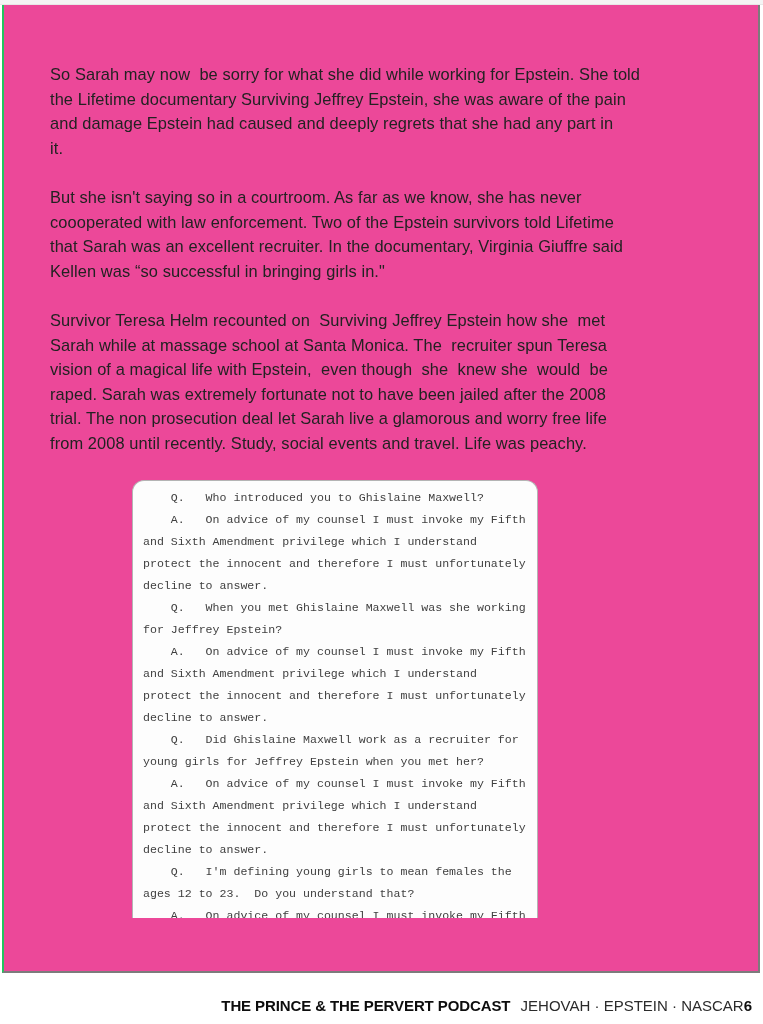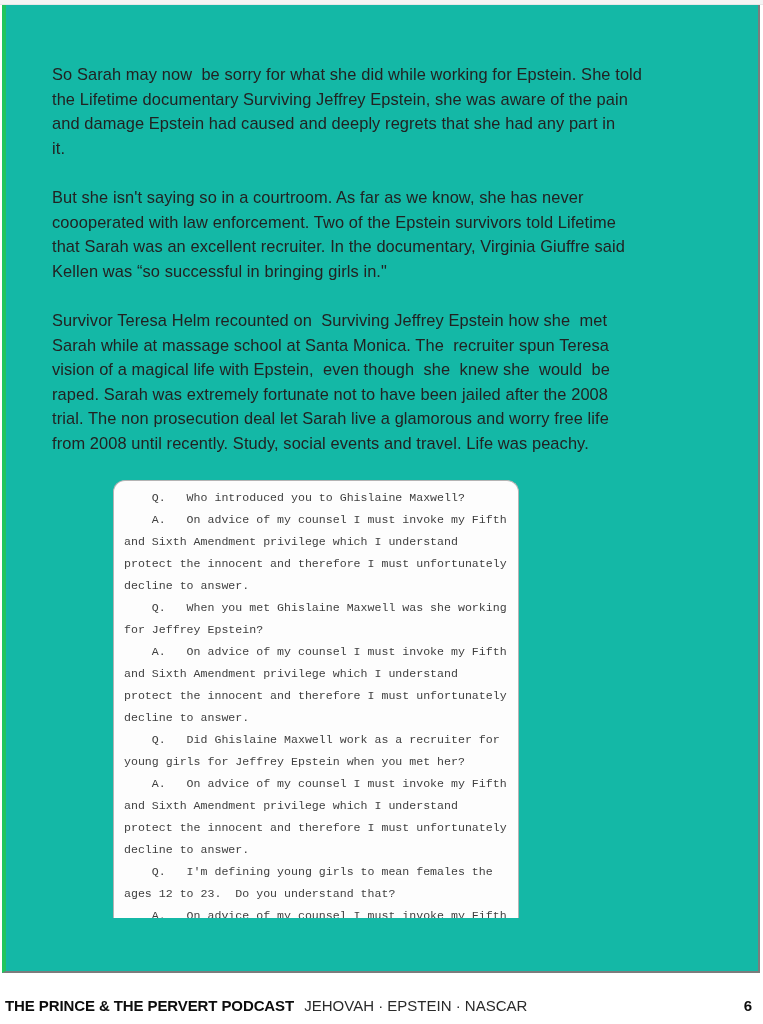--- a/index.html
+++ b/index.html
@@ -17,38 +17,38 @@
     width: 763px; height: 5px;
     background: #f4f4f4;
     border-bottom: 1px solid #e7e7e7;
     box-sizing: border-box;
   }
   .page-frame {
     position: absolute;
     top: 5px; left: 2px;
     width: 758px; height: 968px;
     box-sizing: border-box;
-    border-left: 4px solid #22c55e;
+    border-left: 2px solid #22c55e;
     border-right: 2px solid #7c7c7c;
     border-bottom: 2px solid #7c7c7c;
-    background: #14b8a6;
+    background: #ec4899;
   }
   .content {
     padding: 57px 38px 0 46px;
   }
   .body-para {
     margin: 0 0 25px 0;
     font-size: 16.4px;
     line-height: 24.5px;
     letter-spacing: 0.1px;
     color: #222222;
     white-space: pre-wrap;
   }
   .transcript-box {
-    margin: 17px 0 0 61px;
+    margin: 17px 0 0 82px;
     width: 406px;
     height: 438px;
     box-sizing: border-box;
     border: 1px solid #b4b4b4;
     border-bottom: none;
     border-radius: 12px 12px 0 0;
     background: #fdfdfd;
     overflow: hidden;
     padding: 6px 4px 0 10px;
   }
@@ -58,21 +58,21 @@
     line-height: 22px;
     color: #3f3f3f;
     white-space: pre;
   }
   .footer {
     position: absolute;
     left: 5px;
     top: 997px;
     width: 747px;
     display: flex;
-    justify-content: space-between;
+    justify-content: flex-end;
     align-items: baseline;
     font-size: 15px;
     color: #111111;
   }
   .footer-left { white-space: nowrap; }
   .podcast-title {
     font-weight: 700;
     letter-spacing: -0.1px;
     color: #0d0d0d;
   }

